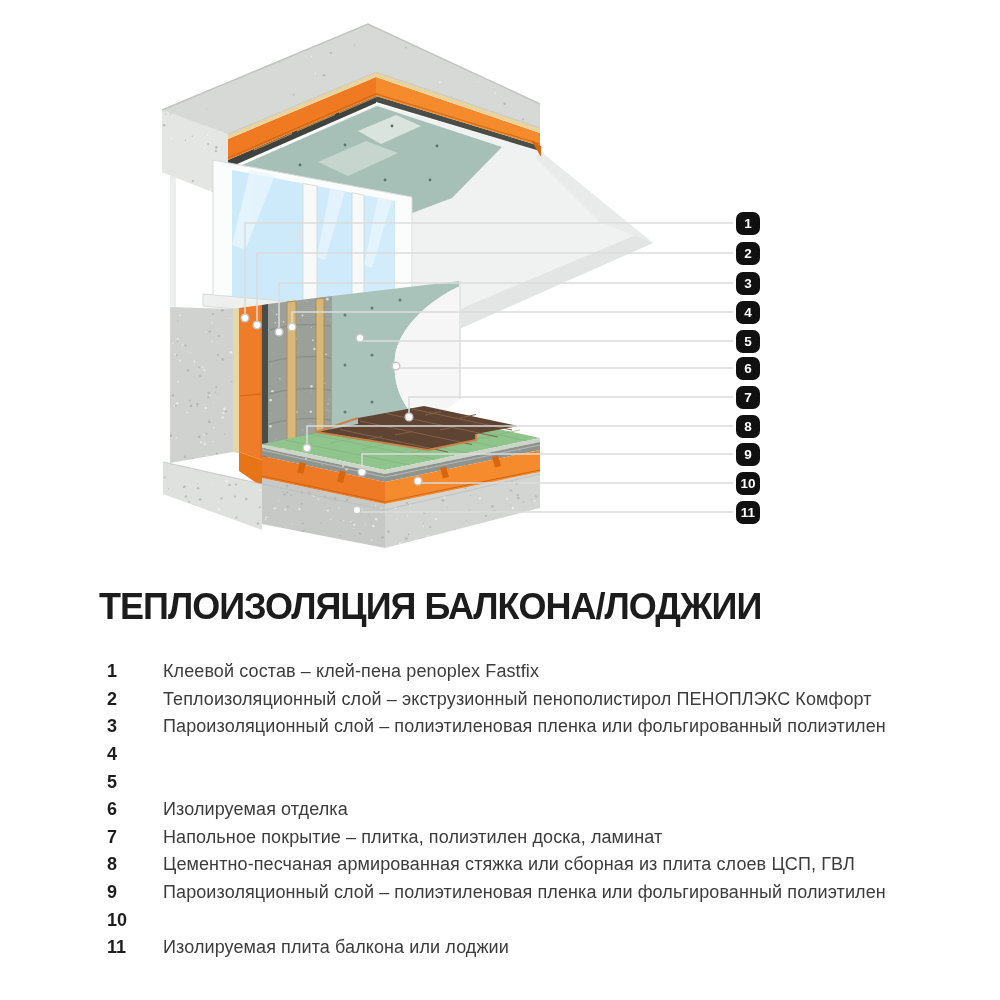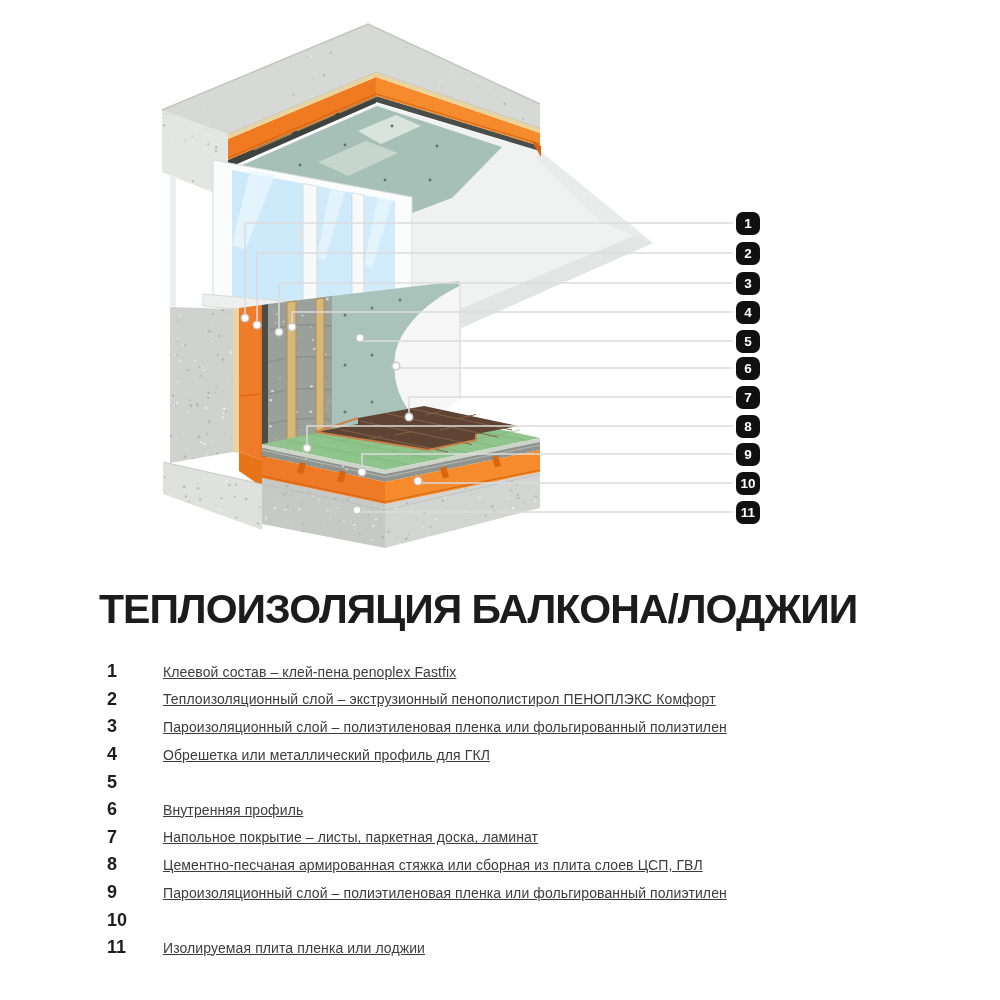--- a/index.html
+++ b/index.html
@@ -2,26 +2,26 @@
 <html><head>
 <meta charset="utf-8">
 <style>
   html,body{margin:0;padding:0;background:#ffffff;}
   #stage{position:relative;width:1000px;height:1000px;background:#ffffff;overflow:hidden;
          font-family:"Liberation Sans","DejaVu Sans",sans-serif;}
   #diagram-svg{position:absolute;left:0;top:0;}
   .marker{position:absolute;left:736px;width:24px;height:23px;background:#101010;border-radius:7px;
           color:#ffffff;font-size:13.5px;font-weight:bold;display:flex;align-items:center;justify-content:center;
           letter-spacing:0;}
-  #page-title{position:absolute;left:99px;top:586px;font-size:41px;font-weight:bold;color:#1c1c1c;
+  #page-title{position:absolute;left:99px;top:586px;font-size:36px;font-weight:bold;color:#1c1c1c;
               letter-spacing:-1px;white-space:nowrap;}
   #legend{position:absolute;left:107px;top:658px;width:840px;}
   .legend-row{display:flex;align-items:center;height:27.6px;}
   .legend-num{width:56px;flex:0 0 56px;font-size:18px;font-weight:bold;color:#1d1d1d;}
-  .legend-text{font-size:14px;color:#3c3c3c;letter-spacing:0.1px;white-space:nowrap;text-decoration:underline;}
+  .legend-text{font-size:18px;color:#3c3c3c;letter-spacing:0.1px;white-space:nowrap;}
 </style>
 </head>
 <body>
 
 <div id="stage">
 
   <svg id="diagram-svg" width="1000" height="575" viewBox="0 0 1000 575">
       <clipPath id="spk7">
         <path d="M262,448 L385,474 L540,442 L540,450 L385,482 L262,456 Z"></path>
       </clipPath>
@@ -745,43 +745,42 @@
     <div class="legend-row">
       <span class="legend-num">2</span>
       <span class="legend-text">Теплоизоляционный слой – экструзионный пенополистирол ПЕНОПЛЭКС Комфорт</span>
     </div>
     <div class="legend-row">
       <span class="legend-num">3</span>
       <span class="legend-text">Пароизоляционный слой – полиэтиленовая пленка или фольгированный полиэтилен</span>
     </div>
     <div class="legend-row">
       <span class="legend-num">4</span>
-      <span class="legend-text">Обрешетка или металлический профиль для ГКЛ</span>
     </div>
     <div class="legend-row">
       <span class="legend-num">5</span>
     </div>
     <div class="legend-row">
       <span class="legend-num">6</span>
-      <span class="legend-text">Внутренняя профиль</span>
+      <span class="legend-text">Изолируемая отделка</span>
     </div>
     <div class="legend-row">
       <span class="legend-num">7</span>
-      <span class="legend-text">Напольное покрытие – листы, паркетная доска, ламинат</span>
+      <span class="legend-text">Напольное покрытие – плитка, полиэтилен доска, ламинат</span>
     </div>
     <div class="legend-row">
       <span class="legend-num">8</span>
       <span class="legend-text">Цементно-песчаная армированная стяжка или сборная из плита слоев ЦСП, ГВЛ</span>
     </div>
     <div class="legend-row">
       <span class="legend-num">9</span>
       <span class="legend-text">Пароизоляционный слой – полиэтиленовая пленка или фольгированный полиэтилен</span>
     </div>
     <div class="legend-row">
       <span class="legend-num">10</span>
     </div>
     <div class="legend-row">
       <span class="legend-num">11</span>
-      <span class="legend-text">Изолируемая плита пленка или лоджии</span>
+      <span class="legend-text">Изолируемая плита балкона или лоджии</span>
     </div>
   </div>
 
 </div>
 
 </body></html>

